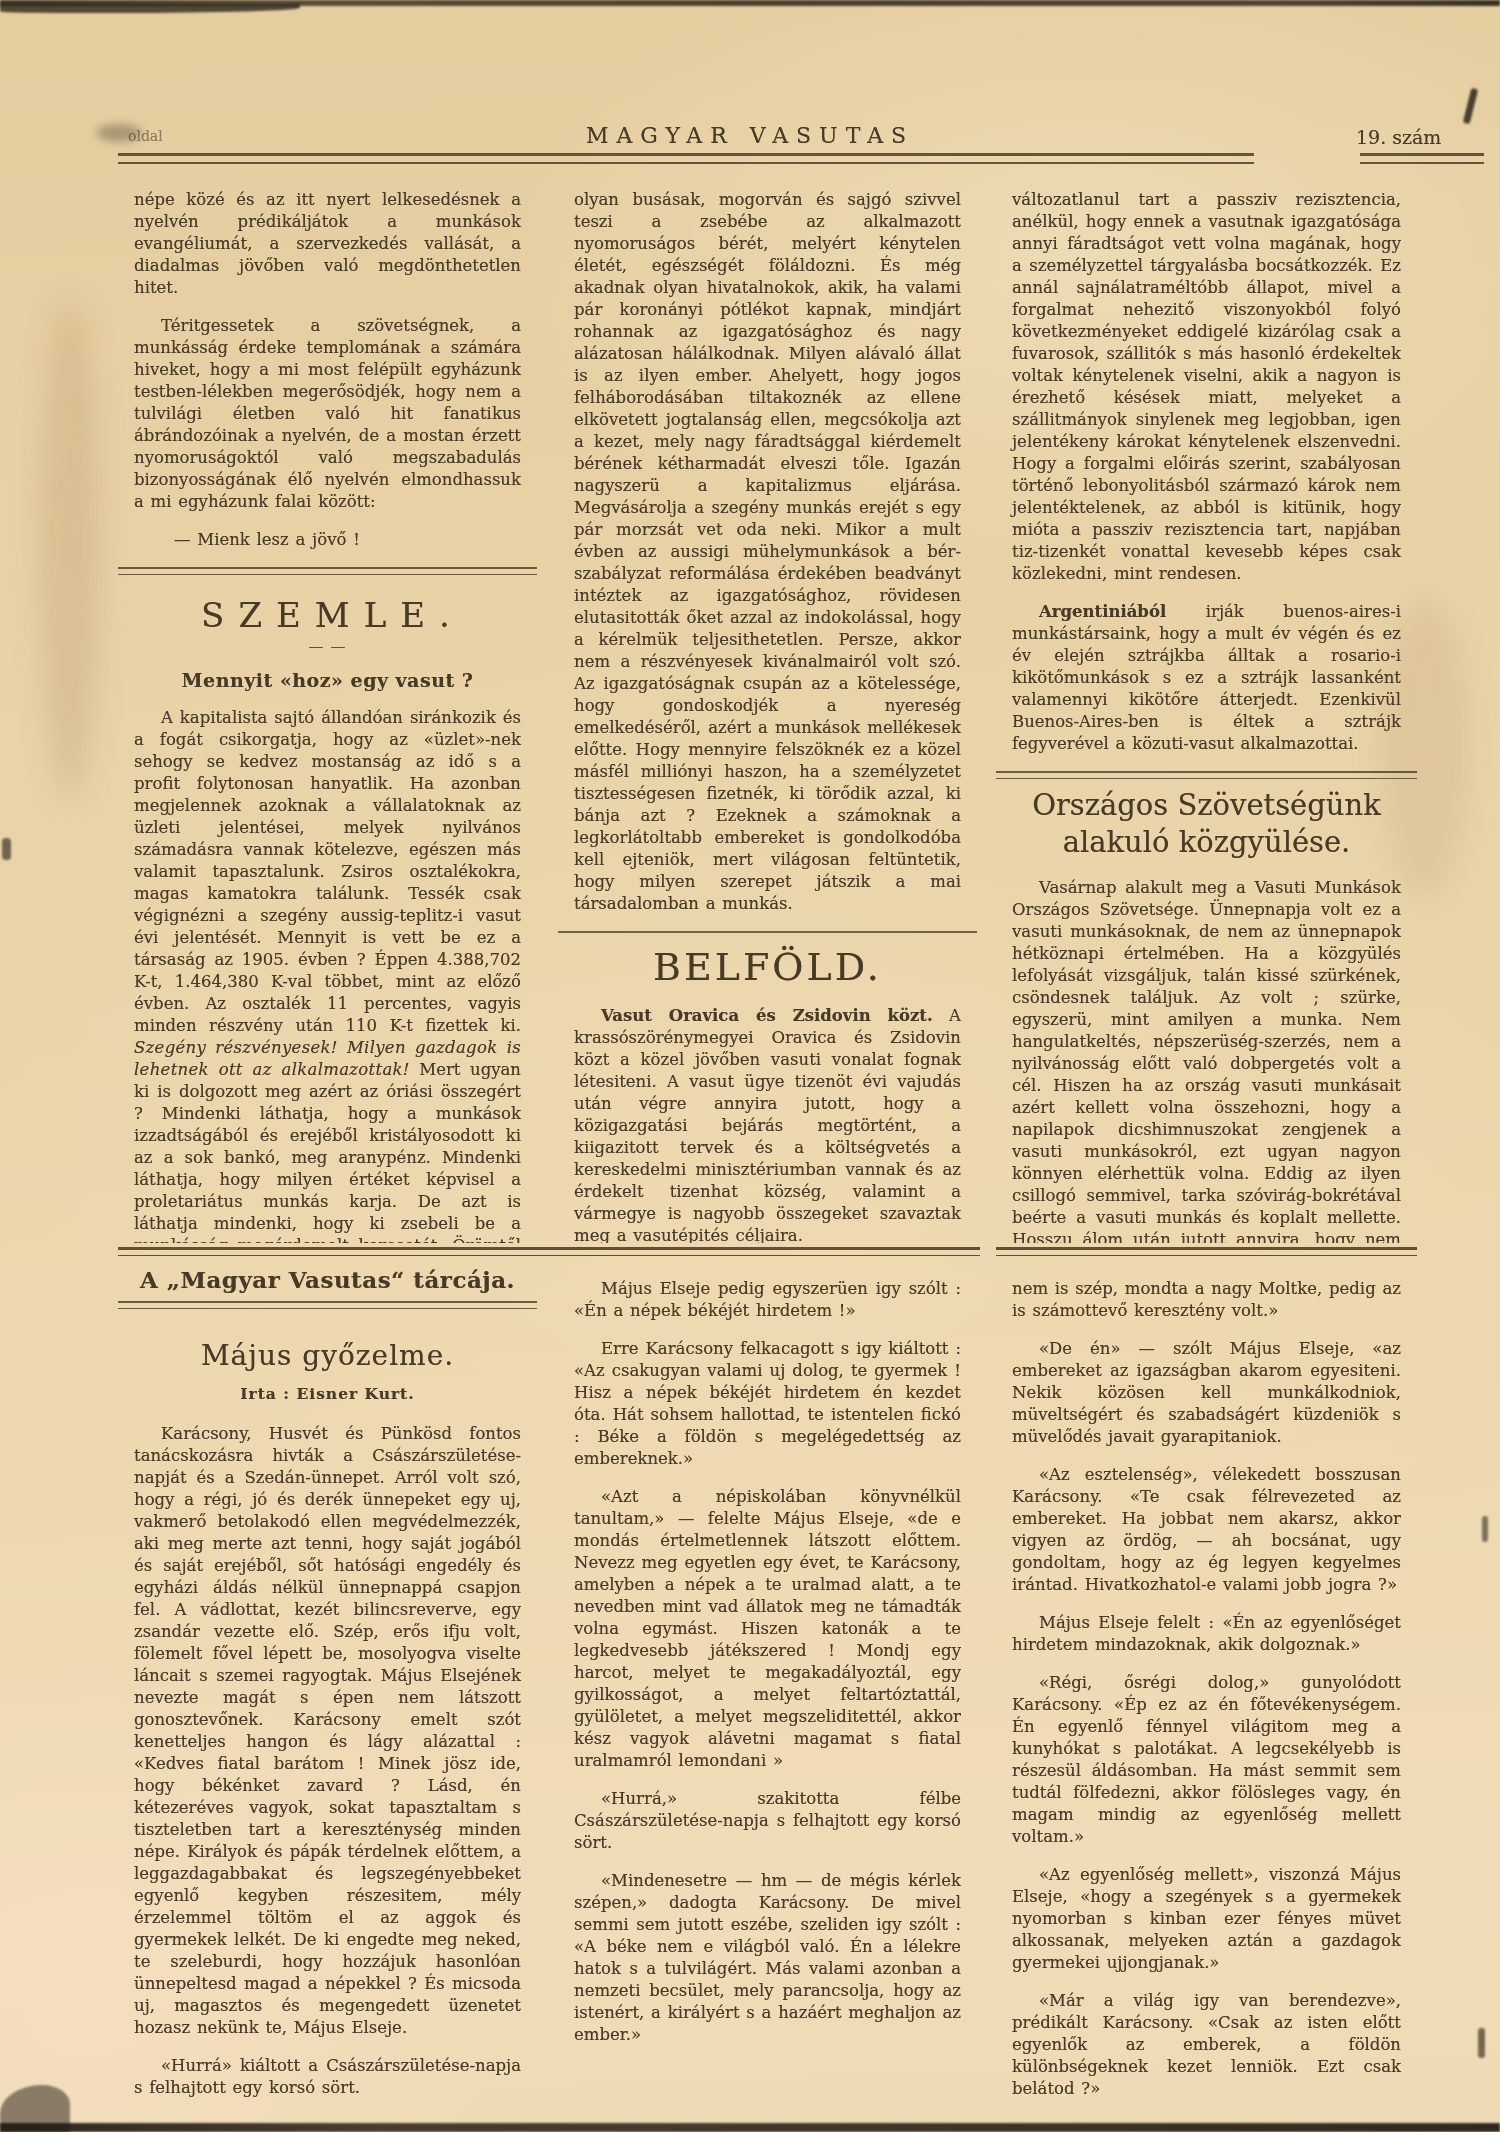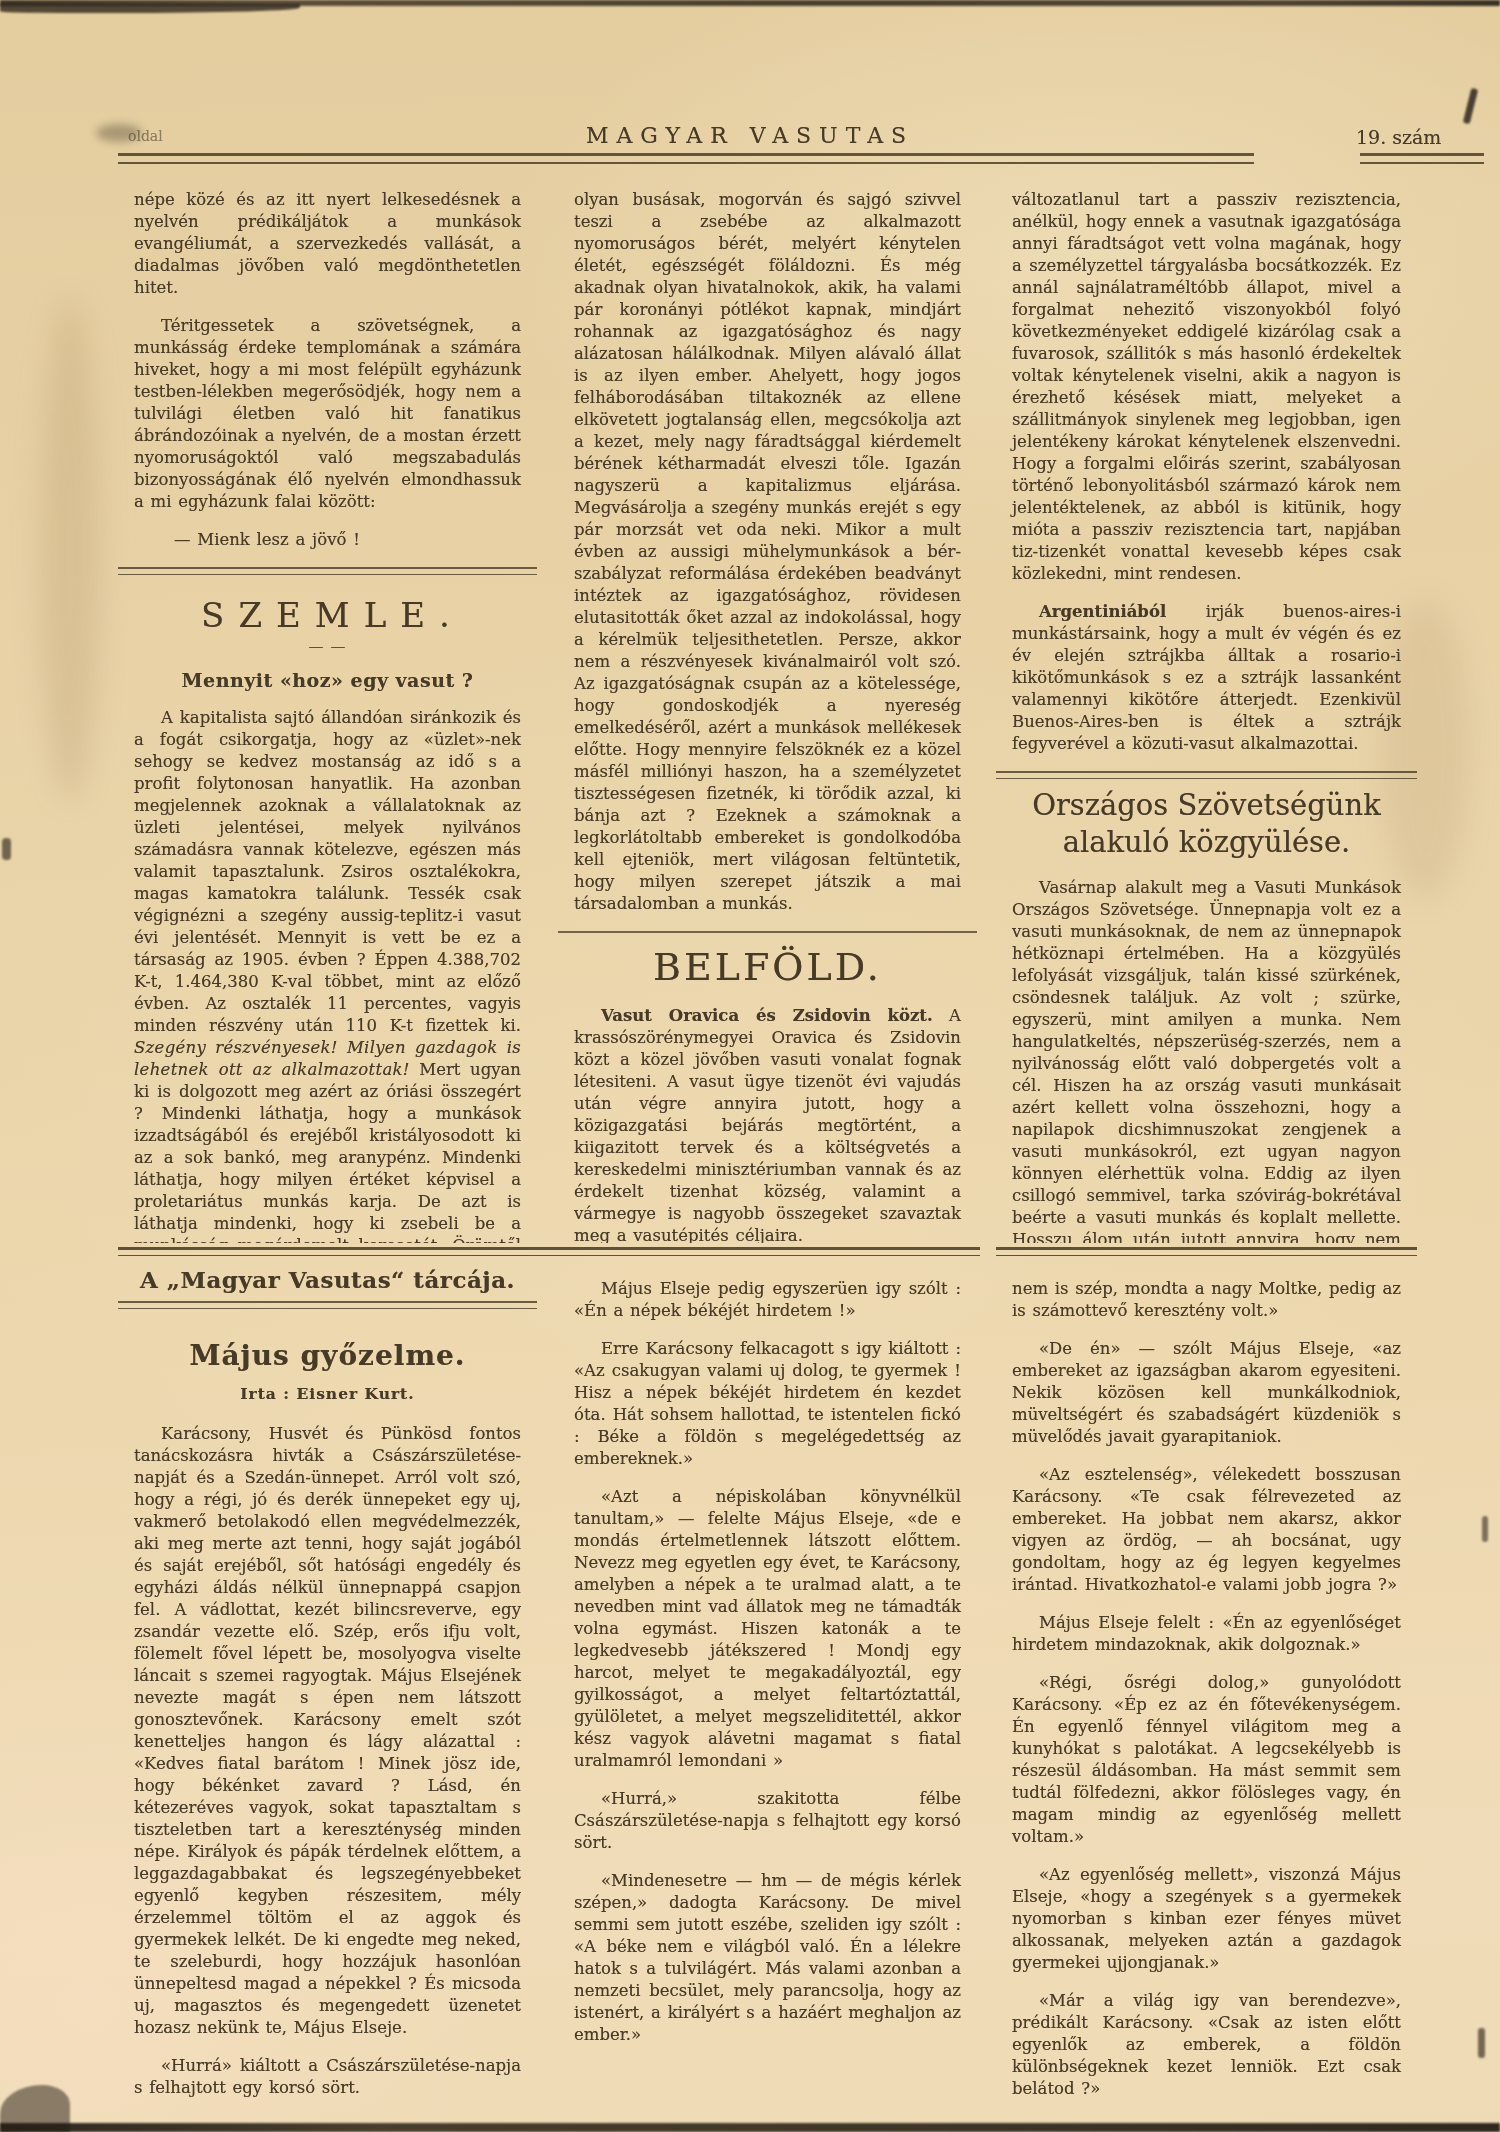--- a/index.html
+++ b/index.html
@@ -37,21 +37,21 @@
   .sep-rule{position:absolute;top:1247px;height:5px;border-top:3px solid #463a24;border-bottom:1.5px solid #463a24;opacity:.85;}
   .sep-a{left:118px;width:862px;}
   .sep-b{left:996px;width:421px;}
   
   .szemle{font-size:34px;font-weight:400;letter-spacing:14px;text-align:center;margin:20px 0 2px;padding-left:10px;}
   .mini-div{text-align:center;font-size:15px;letter-spacing:1px;margin:0 0 14px;opacity:.85;}
   .subhead{font-size:19px;font-weight:700;text-align:center;margin:0 0 14px;letter-spacing:.5px;}
   .section-h{font-size:38px;font-weight:400;letter-spacing:3px;text-align:center;margin:12px 0 10px;}
   .headline{font-size:29px;font-weight:400;line-height:37px;text-align:center;margin:8px 0 10px;}
   .tarca-h{font-size:23px;font-weight:700;text-align:center;margin:4px 0 8px;letter-spacing:.5px;}
-  .story-title{font-size:28px;font-weight:700;text-align:center;margin:30px 0 12px;letter-spacing:1px;}
+  .story-title{font-size:28px;font-weight:400;text-align:center;margin:30px 0 12px;letter-spacing:1px;}
   .story-byline{font-size:15.5px;font-weight:700;text-align:center;margin:0 0 20px;letter-spacing:1px;}
   .m-rule-t{margin:16px 0 0;}
   .m-rule{margin:14px 0 0;}
   
   .art{position:absolute;background:#231c14;filter:blur(1.2px);}
   .edge-top{left:0;top:0;width:1500px;height:6px;opacity:.8;background:linear-gradient(90deg,#15100a,#3a2f22 18%,#221b12 55%,#2a2218 85%,#0f0b07);}
   .edge-top2{left:0;top:4px;width:300px;height:9px;opacity:.75;border-radius:0 0 60% 20%;}
   .edge-bottom{left:0;top:2123px;width:1500px;height:9px;opacity:.85;background:linear-gradient(90deg,#0d0a06,#2b2318 25%,#1d1710 70%,#0d0a06);}
   .edge-bl{left:0;top:2085px;width:70px;height:48px;opacity:.5;border-radius:60% 40% 0 0;}
   .mark-7{left:1467px;top:88px;width:7px;height:36px;opacity:.8;transform:rotate(14deg);border-radius:3px;}

